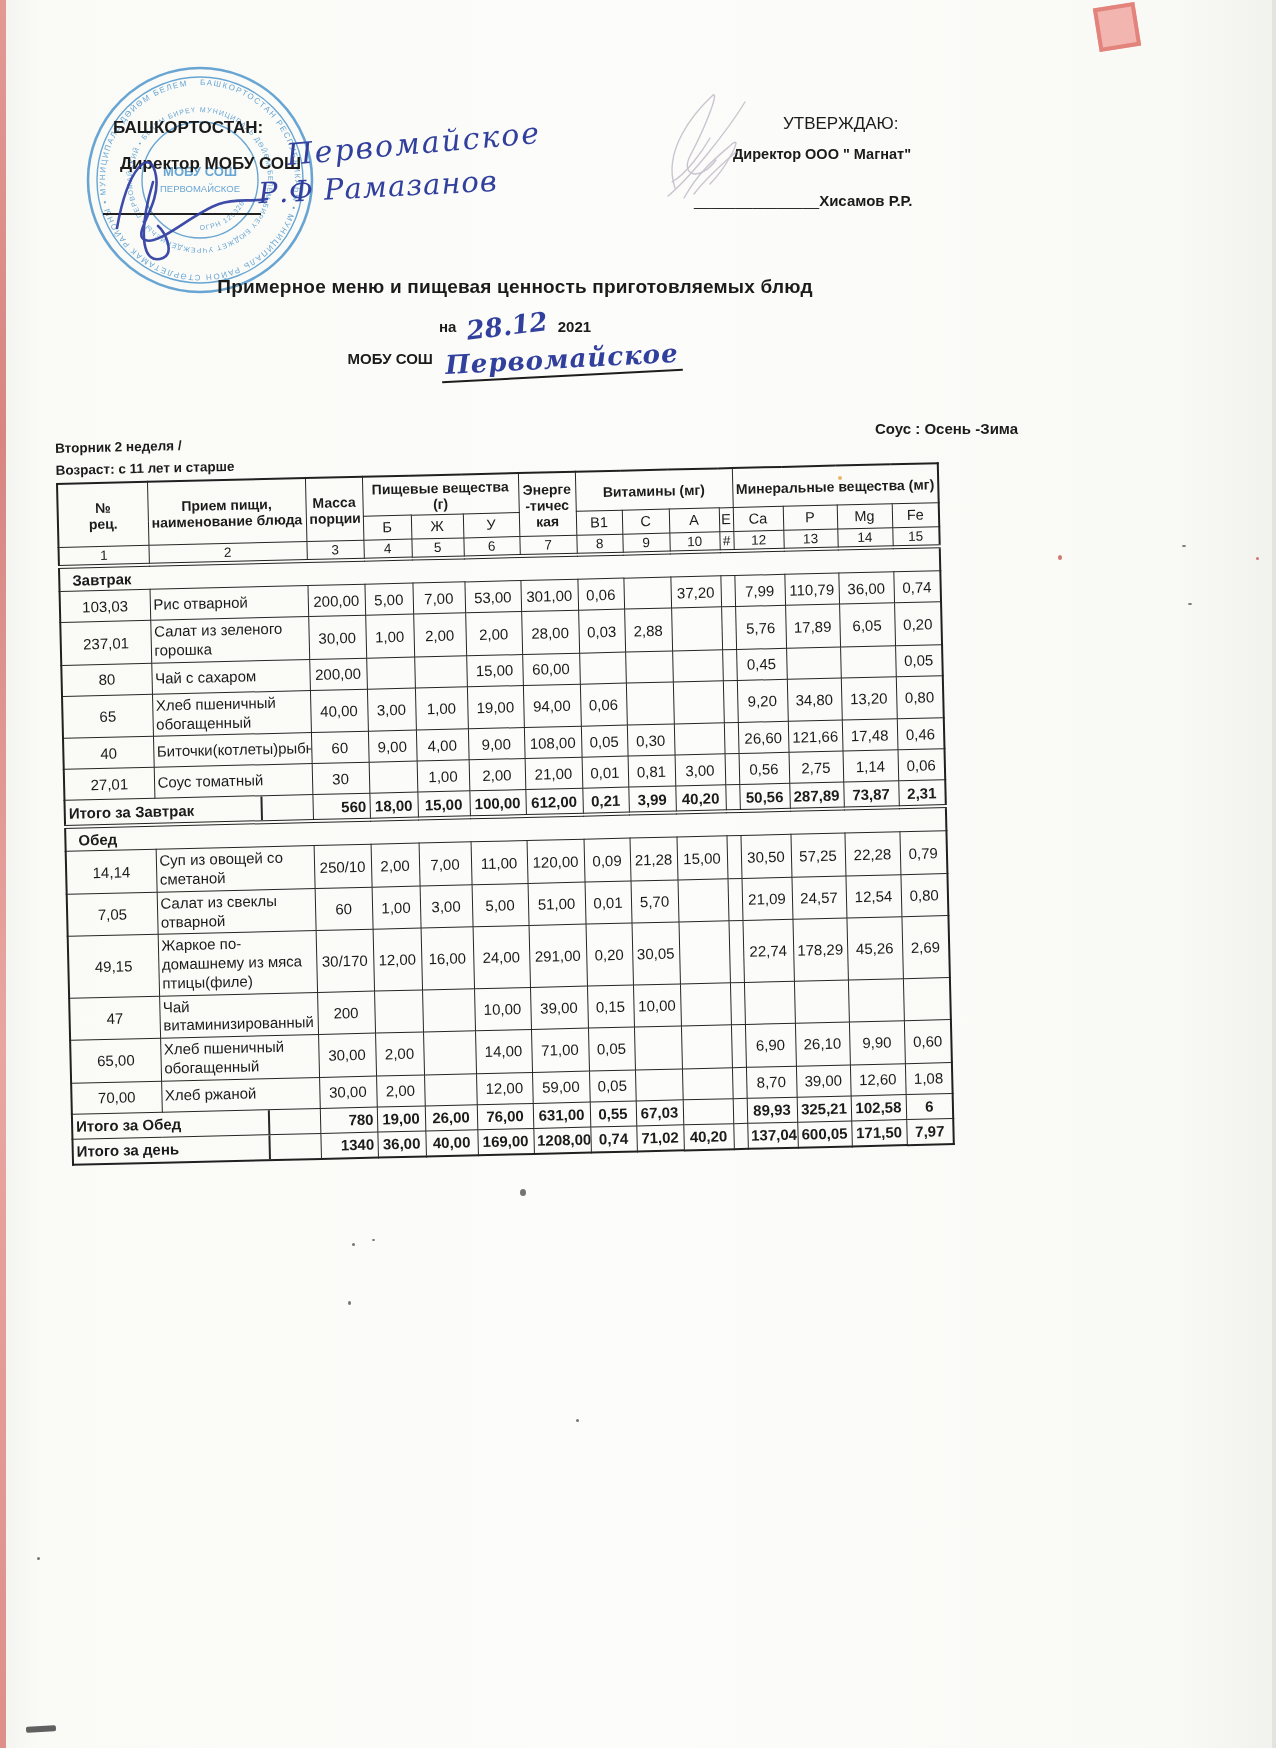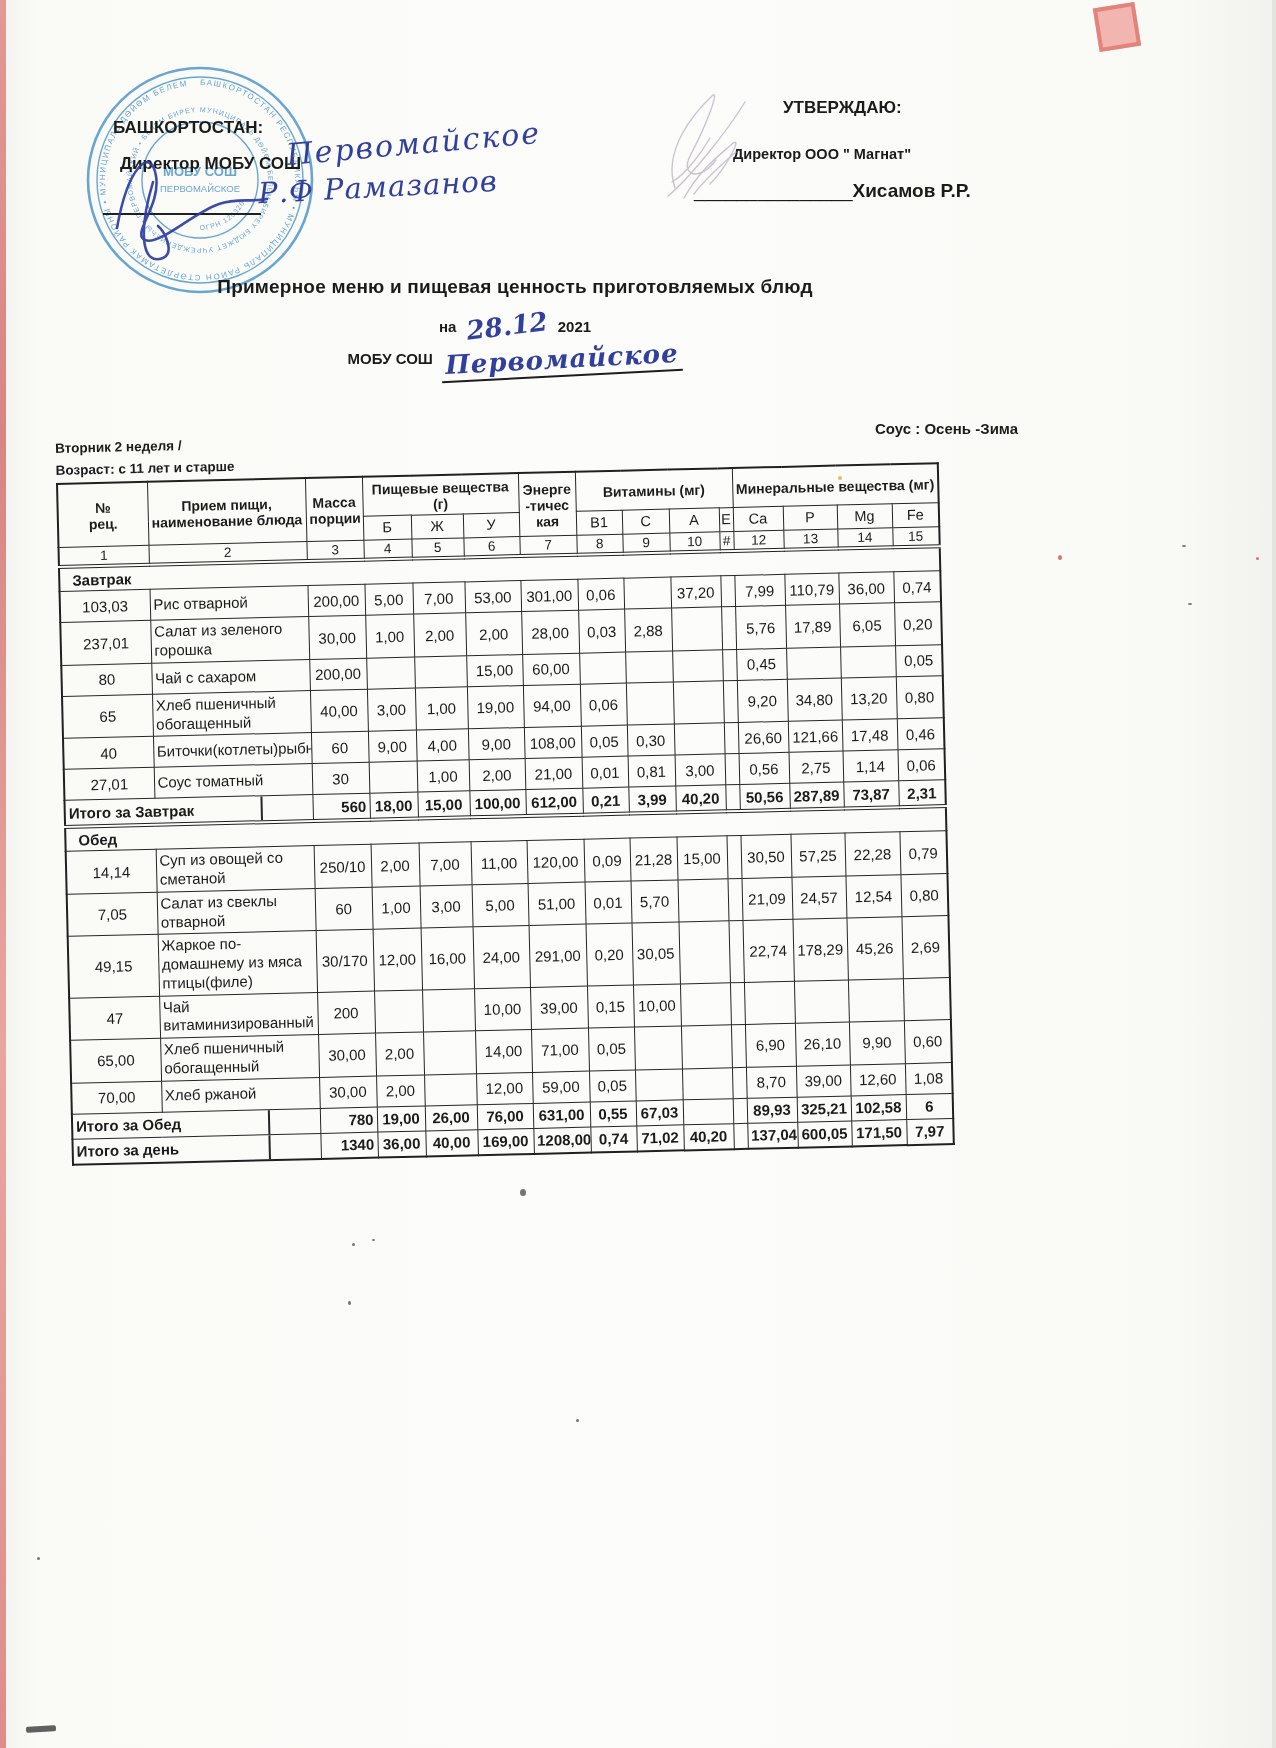--- a/index.html
+++ b/index.html
@@ -21,23 +21,23 @@
   .stamp circle{stroke:#4f97cc;fill:none;}
   
   .agreed{left:113px;top:118px;font-size:17px;font-weight:bold;}
   .agreed-dir{left:120px;top:154px;font-size:17px;font-weight:bold;}
   .sig-underline{left:103px;top:213px;width:158px;height:2px;background:#202020;}
   .sig-left{left:95px;top:140px;}
   .hw{font-family:"DejaVu Serif",serif;font-style:italic;color:#32409d;}
   .hw-school{left:286px;top:126px;font-size:30px;letter-spacing:2px;transform:rotate(-5deg);}
   .hw-name{left:258px;top:170px;font-size:29px;letter-spacing:1px;transform:rotate(-3deg);}
   
-  .approve{left:783px;top:98px;font-size:17px;font-weight:bold;}
+  .approve{left:783px;top:114px;font-size:17px;font-weight:normal;}
   .approve-dir{left:733px;top:146px;font-size:14.5px;font-weight:bold;}
-  .approve-name-line{left:694px;top:180px;font-size:19px;}
+  .approve-name-line{left:694px;top:192px;font-size:15px;}
   .approve-name-line .nm{font-weight:bold;}
   .pencil{left:650px;top:78px;opacity:.8;}
   
   .doc-title{left:100px;top:276px;width:830px;text-align:center;font-size:19px;font-weight:bold;letter-spacing:.2px;}
   .date-line{left:100px;top:308px;width:830px;text-align:center;font-size:15px;font-weight:bold;}
   .hw-date{display:inline-block;font-size:26px;transform:rotate(-7deg) translateY(3px);margin:0 10px;}
   .school-line{left:100px;top:340px;width:830px;text-align:center;font-size:15px;font-weight:bold;}
   .hw-school2{display:inline-block;font-size:26px;letter-spacing:1px;transform:rotate(-3deg) translateY(4px);margin-left:8px;border-bottom:2px solid #1d1d1d;padding:0 4px 1px 4px;}
   .season{left:875px;top:420px;font-size:15px;font-weight:bold;}
   

